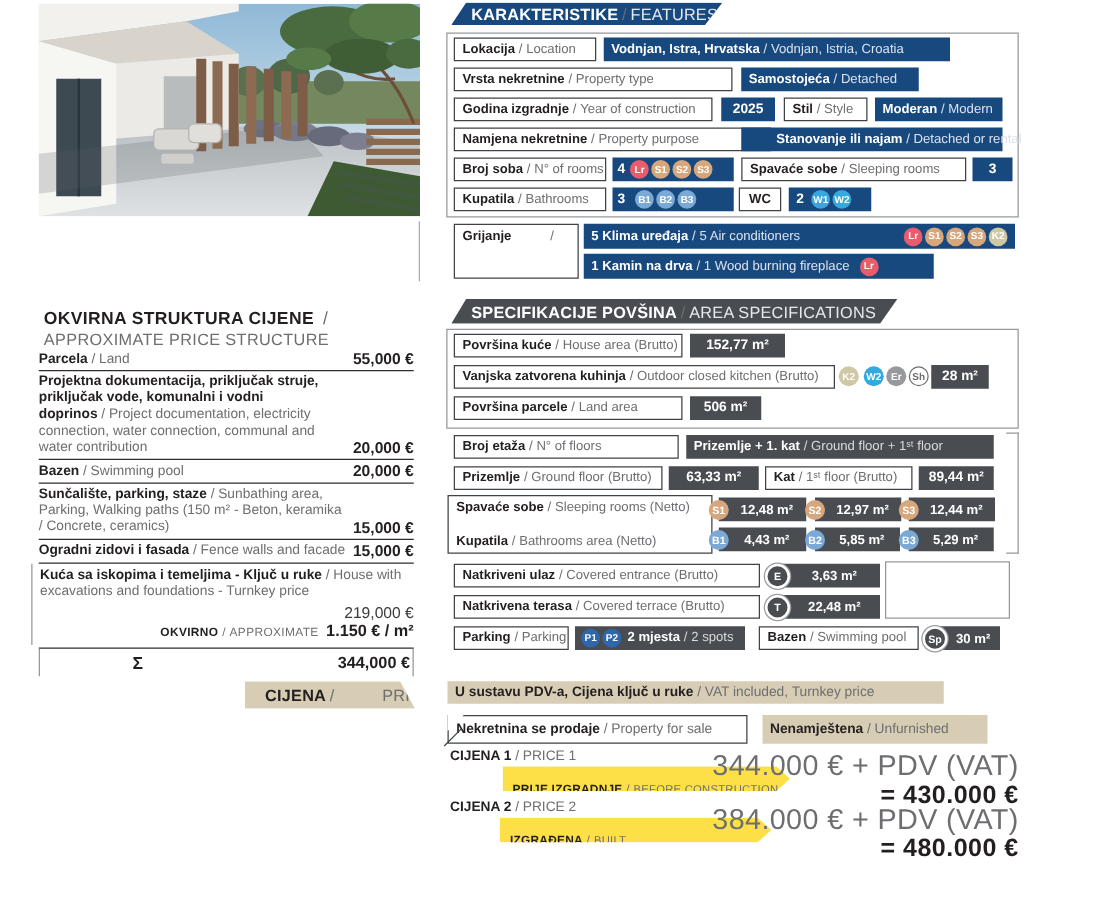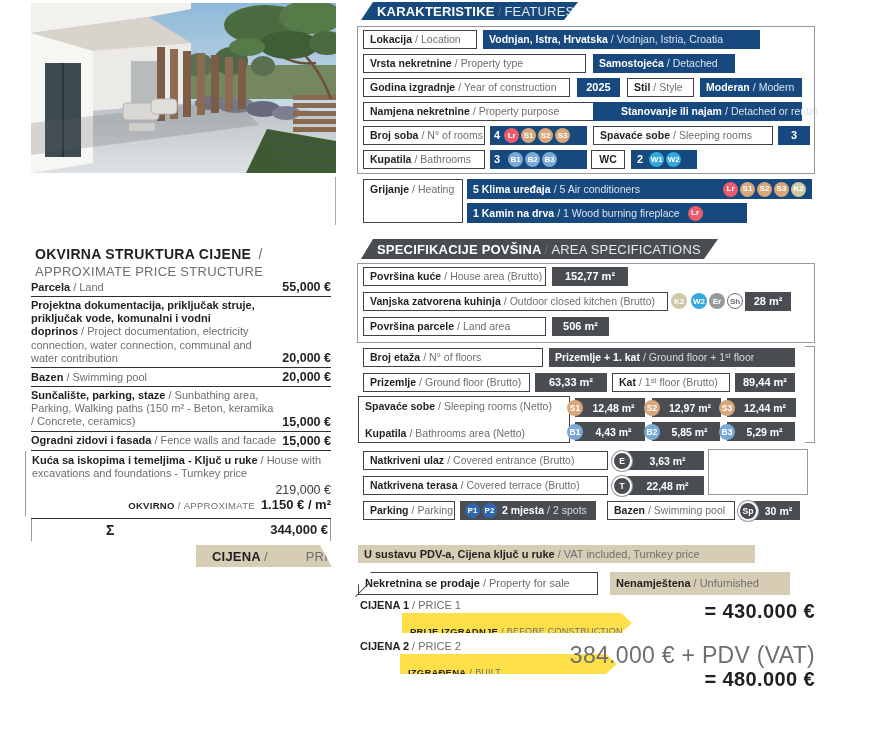--- a/index.html
+++ b/index.html
@@ -245,21 +245,21 @@
   </div>
   <div class="row lbox ctr" style="left:591px;top:150px;width:34px;height:19px;">
     <span class="b">WC</span>
   </div>
   <div class="row bluebox" style="left:631px;top:150px;width:66px;height:19px;padding:0 6px;">
     <span class="num" style="margin-right:6px;">2</span>
     <span class="badge bW">W1</span>
     <span class="badge bW">W2</span>
   </div>
 
-  <div class="row lbox" style="left:363px;top:179px;width:100px;height:44px;align-items:flex-start;padding-top:4px;">
+  <div class="row lbox" style="left:363px;top:179px;width:100px;height:44px;align-items:flex-start;padding-top:4px;gap:28px;">
     <span class="b">Grijanje</span>
       <span class="sep">/</span>
       <span class="en">Heating</span>
   </div>
   <div class="row bluebox" style="left:467px;top:179px;width:345px;height:20px;">
     <span class="b">5 Klima uređaja</span>
       <span class="sep">/</span>
       <span class="en">5 Air conditioners</span>
     <span style="margin-left:auto;display:inline-flex;">
       <span class="badge bLr">Lr</span>
@@ -490,20 +490,21 @@
 
   <div class="price-name" style="left:360px;top:599px;">
     <span class="b">CIJENA 1</span><span class="sep">/</span><span class="en">PRICE 1</span>
   </div>
   <div class="stage-arrow" style="left:360px;top:613px;width:230px;height:20px;">
     <span class="b">PRIJE IZGRADNJE</span>
       <span class="sep">/</span>
       <span class="en" style="font-size:9px;">BEFORE CONSTRUCTION</span>
   </div>
   <div class="abs" style="left:500px;top:600px;width:315px;text-align:right;">
+    <div class="big-amount">344.000 € + PDV (VAT)</div>
     <div class="big-total">= 430.000 €</div>
   </div>
 
   <div class="price-name" style="left:360px;top:640px;">
     <span class="b">CIJENA 2</span><span class="sep">/</span><span class="en">PRICE 2</span>
   </div>
   <div class="stage-arrow" style="left:358px;top:654px;width:217px;height:20px;">
     <span class="b">IZGRAĐENA</span>
       <span class="sep">/</span>
       <span class="en" style="font-size:9px;">BUILT</span>

